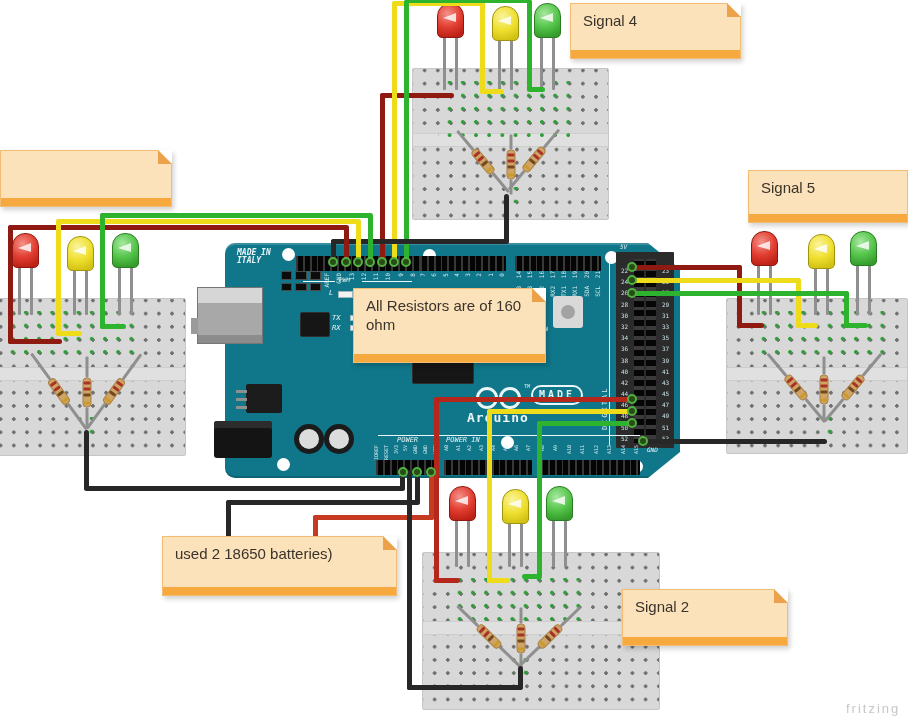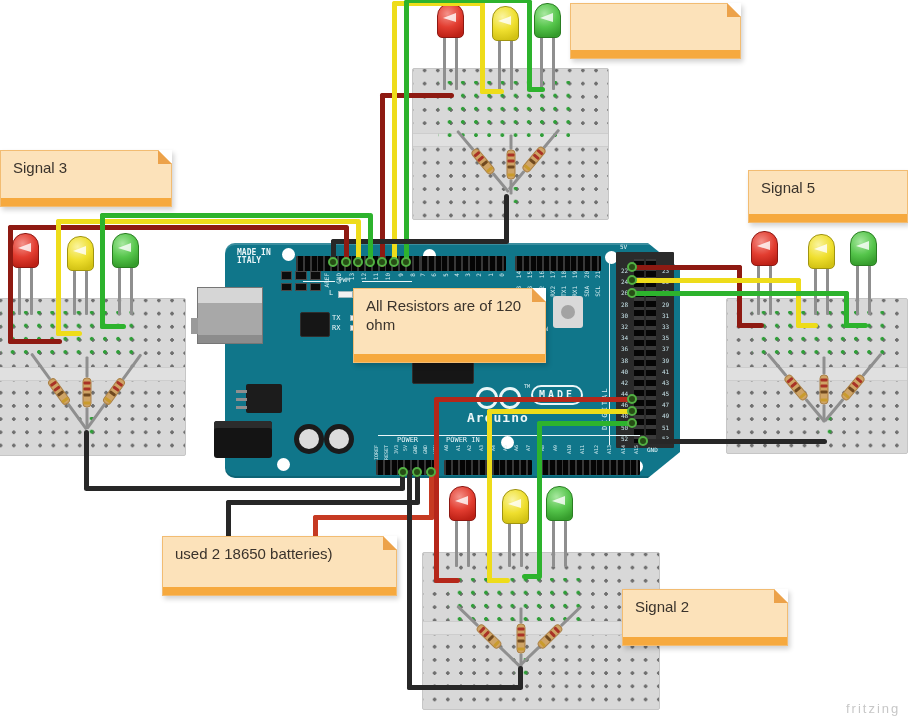--- a/index.html
+++ b/index.html
@@ -27,21 +27,21 @@
   .sidestrip{position:absolute;left:391px;top:9px;width:58px;height:196px;background:#2b2b2b;border-radius:1px;}
   .pincol{position:absolute;top:7px;width:10px;height:184px;
       background-image:repeating-linear-gradient(180deg,#060606 2px,#060606 8px,#3a3a3a 8px,#3a3a3a 11.9px);}
   .sidecol{position:absolute;top:16px;height:174px;width:13px;display:flex;flex-direction:column;
       justify-content:space-between;}
   .slab{font:6px "DejaVu Sans Mono",monospace;color:#c7e3e9;text-align:center;line-height:1;}
   .vrow{position:absolute;display:flex;justify-content:space-between;align-items:flex-start;}
   .vlab{writing-mode:vertical-rl;transform:rotate(180deg);font-size:6px;line-height:1;
       font-family:"DejaVu Sans Mono",monospace;color:#d4ecf0;}
   .silk{position:absolute;background:#eaf6f8;}
-  .sktxt{position:absolute;font-family:"DejaVu Sans Mono",monospace;color:#eaf6f8;line-height:1;white-space:pre;}
+  .sktxt{position:absolute;font-family:"DejaVu Sans Mono",monospace;color:#eaf6f8;line-height:1;white-space:pre;font-style:italic;}
   .ledrect{position:absolute;background:#f2f2f2;border:1px solid #9fb9bf;}
   .icsp{position:absolute;left:56px;top:28px;width:40px;height:20px;display:grid;
       grid-template-columns:repeat(3,1fr);grid-template-rows:repeat(2,1fr);gap:3px;}
   .icsp span{background:#0c0c0c;border:1px solid #4a4a4a;}
   .chip{position:absolute;background:#161616;border-radius:2px;border:1px solid #2e2e2e;}
   .reg{position:absolute;left:21px;top:141px;width:36px;height:29px;background:#1c1c1c;border-radius:2px;}
   .regleg{position:absolute;left:11px;width:11px;height:3px;background:#8f8f8f;}
   .cap{position:absolute;width:30px;height:30px;border-radius:50%;background:#dcdcdc;border:5px solid #1b1b1b;}
   .usb{position:absolute;left:-28px;top:44px;width:66px;height:57px;border:1px solid #767676;
       background:linear-gradient(180deg,#d6d6d6 0 28%,#a8a8a8 28% 86%,#8c8c8c 86%);}
@@ -642,28 +642,28 @@
       <span class="ring" style="left: 627px; top: 418px;"></span>
       <span class="ring" style="left: 638px; top: 436px;"></span>
       <span class="ring" style="left: 398px; top: 467px;"></span>
       <span class="ring" style="left: 412px; top: 467px;"></span>
       <span class="ring" style="left: 426px; top: 467px;"></span>
     </div>
 
   <div>
 
   <div class="note" style="left: 0px; top: 150px; width: 172px; height: 57px;">
-      <div class="note-text">
-          <div>Signal 3</div>
-        </div>
       <div class="note-strip"></div>
       <div class="fold"></div>
       <div class="fold2"></div>
     </div>
       <div class="note" style="left: 570px; top: 3px; width: 171px; height: 56px;">
+      <div class="note-text">
+          <div>Signal 4</div>
+        </div>
       <div class="note-strip"></div>
       <div class="fold"></div>
       <div class="fold2"></div>
     </div>
       <div class="note" style="left: 748px; top: 170px; width: 160px; height: 53px;">
       <div class="note-text">
           <div>Signal 5</div>
         </div>
       <div class="note-strip"></div>
 
@@ -671,21 +671,21 @@
       <div class="note" style="left: 622px; top: 589px; width: 166px; height: 57px;">
       <div class="note-text">
           <div>Signal 2</div>
         </div>
       <div class="note-strip"></div>
       <div class="fold"></div>
       <div class="fold2"></div>
     </div>
       <div class="note" style="left: 353px; top: 288px; width: 193px; height: 75px;">
       <div class="note-text">
-          <div>All Resistors are of 120</div>
+          <div>All Resistors are of 160</div>
           <div>ohm</div>
         </div>
       <div class="note-strip"></div>
       <div class="fold"></div>
       <div class="fold2"></div>
     </div>
       <div class="note" style="left: 162px; top: 536px; width: 235px; height: 60px;">
       <div class="note-text">
           <div>used 2 18650 batteries)</div>
         </div>

